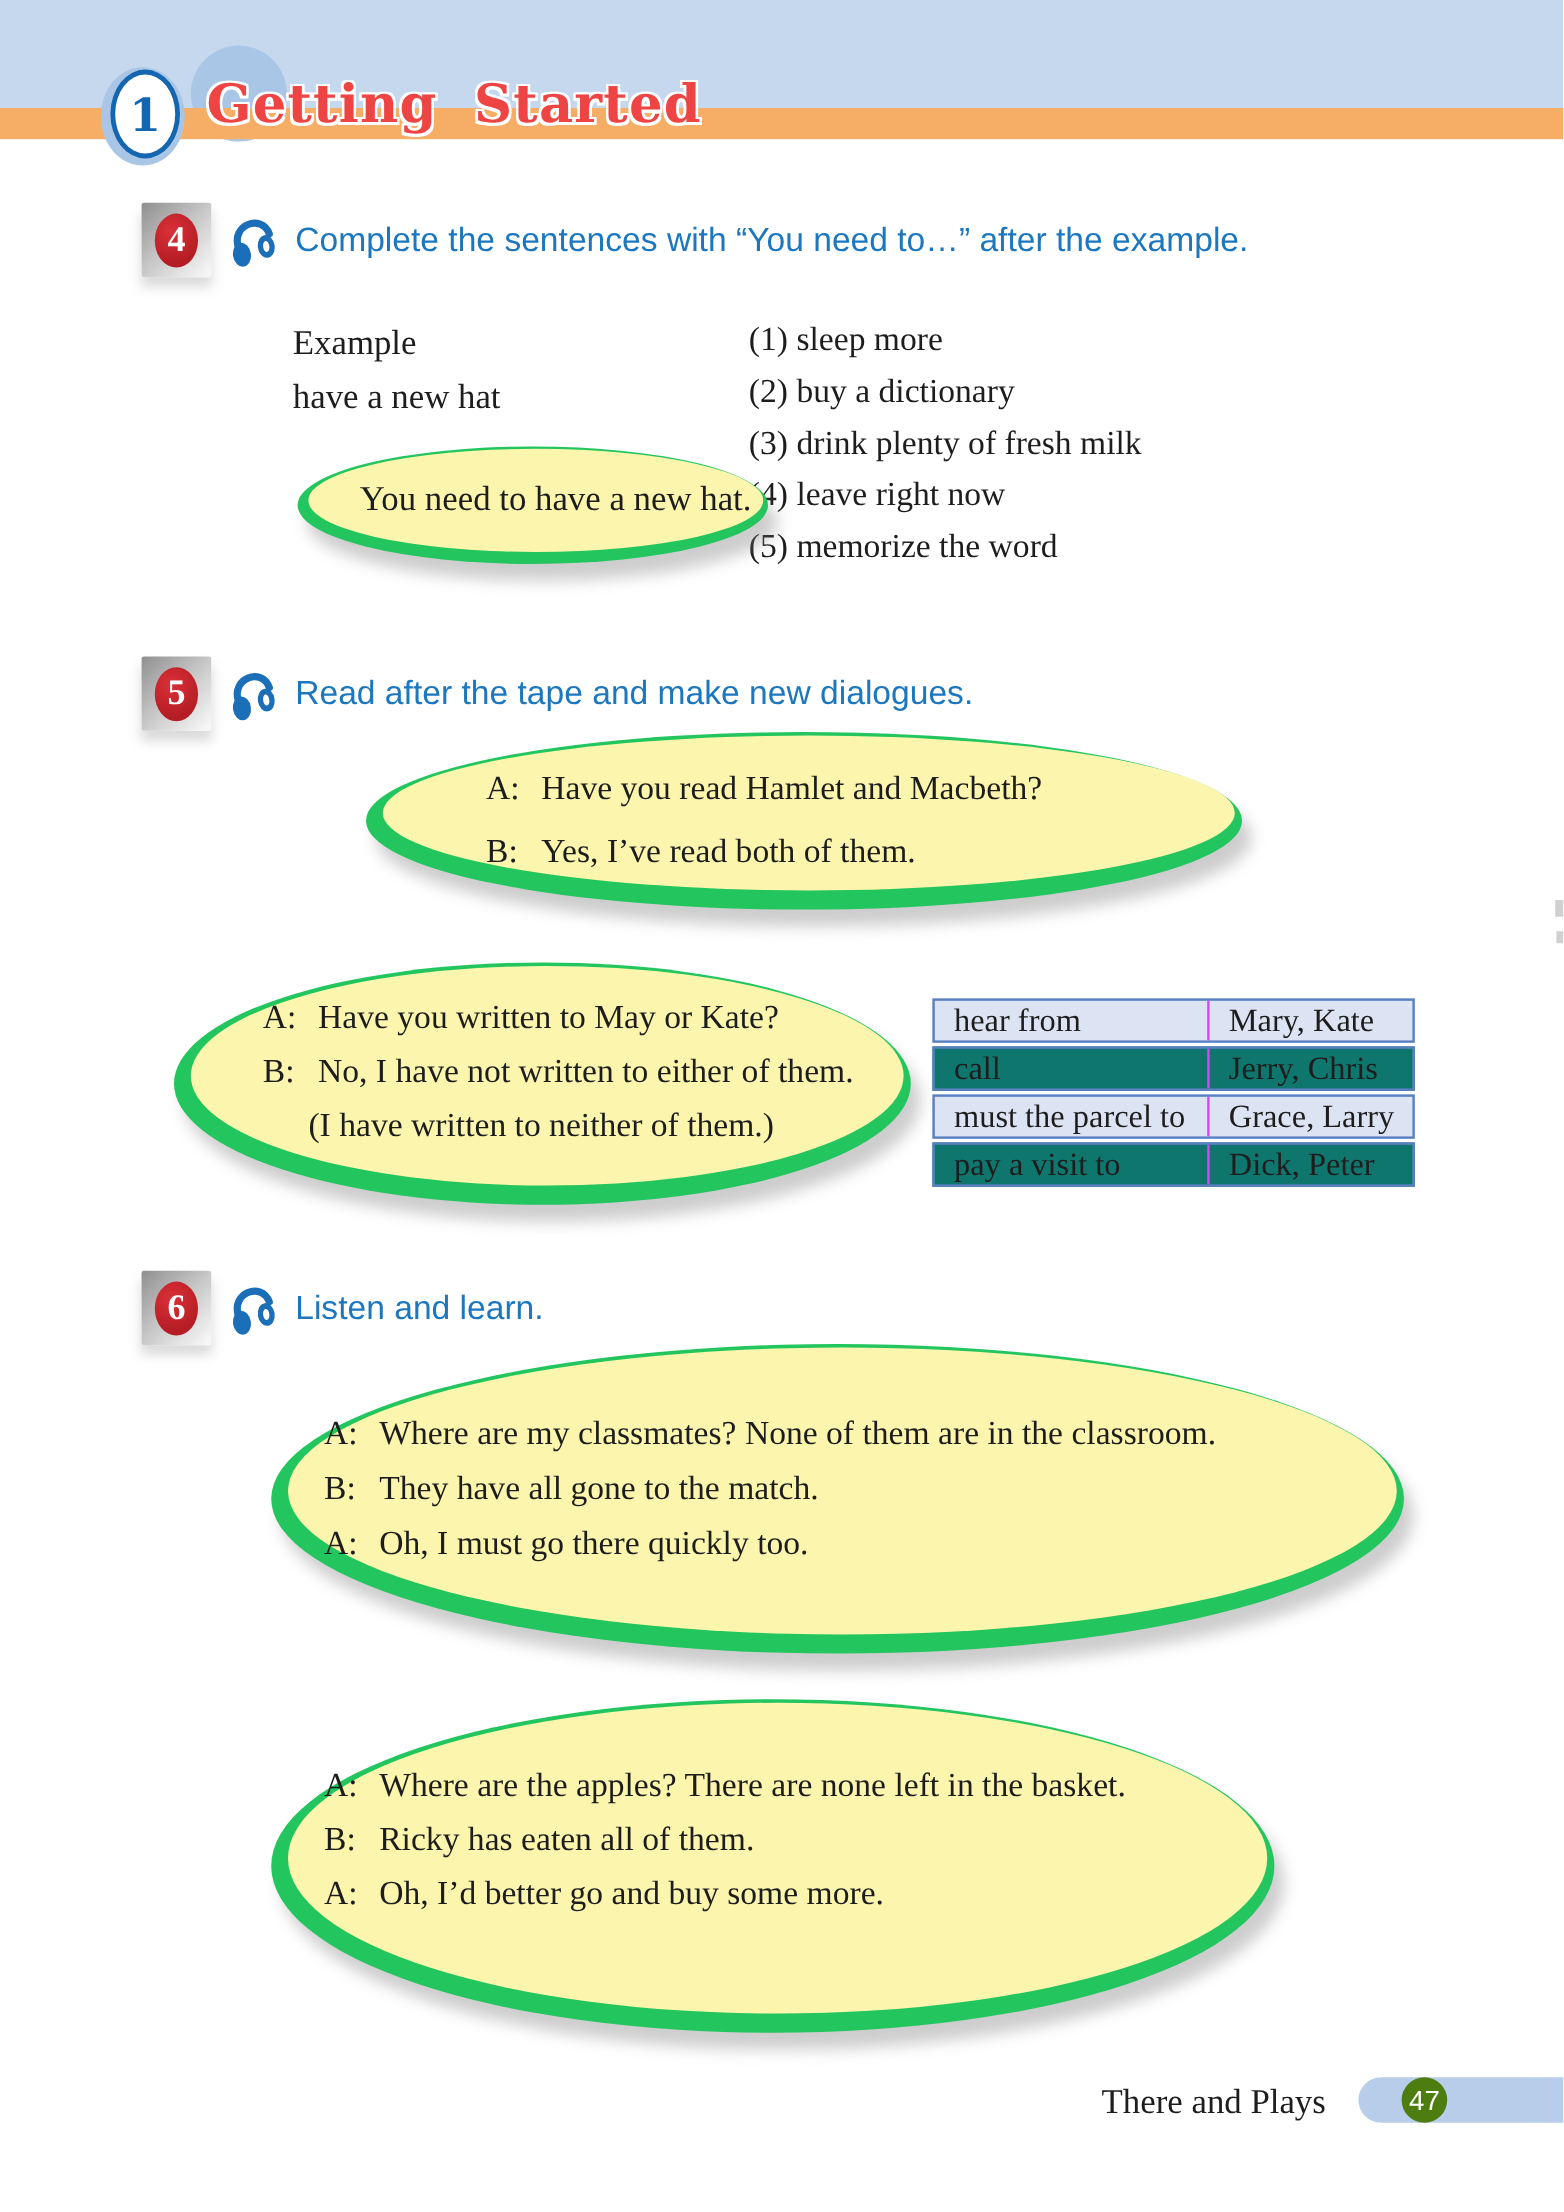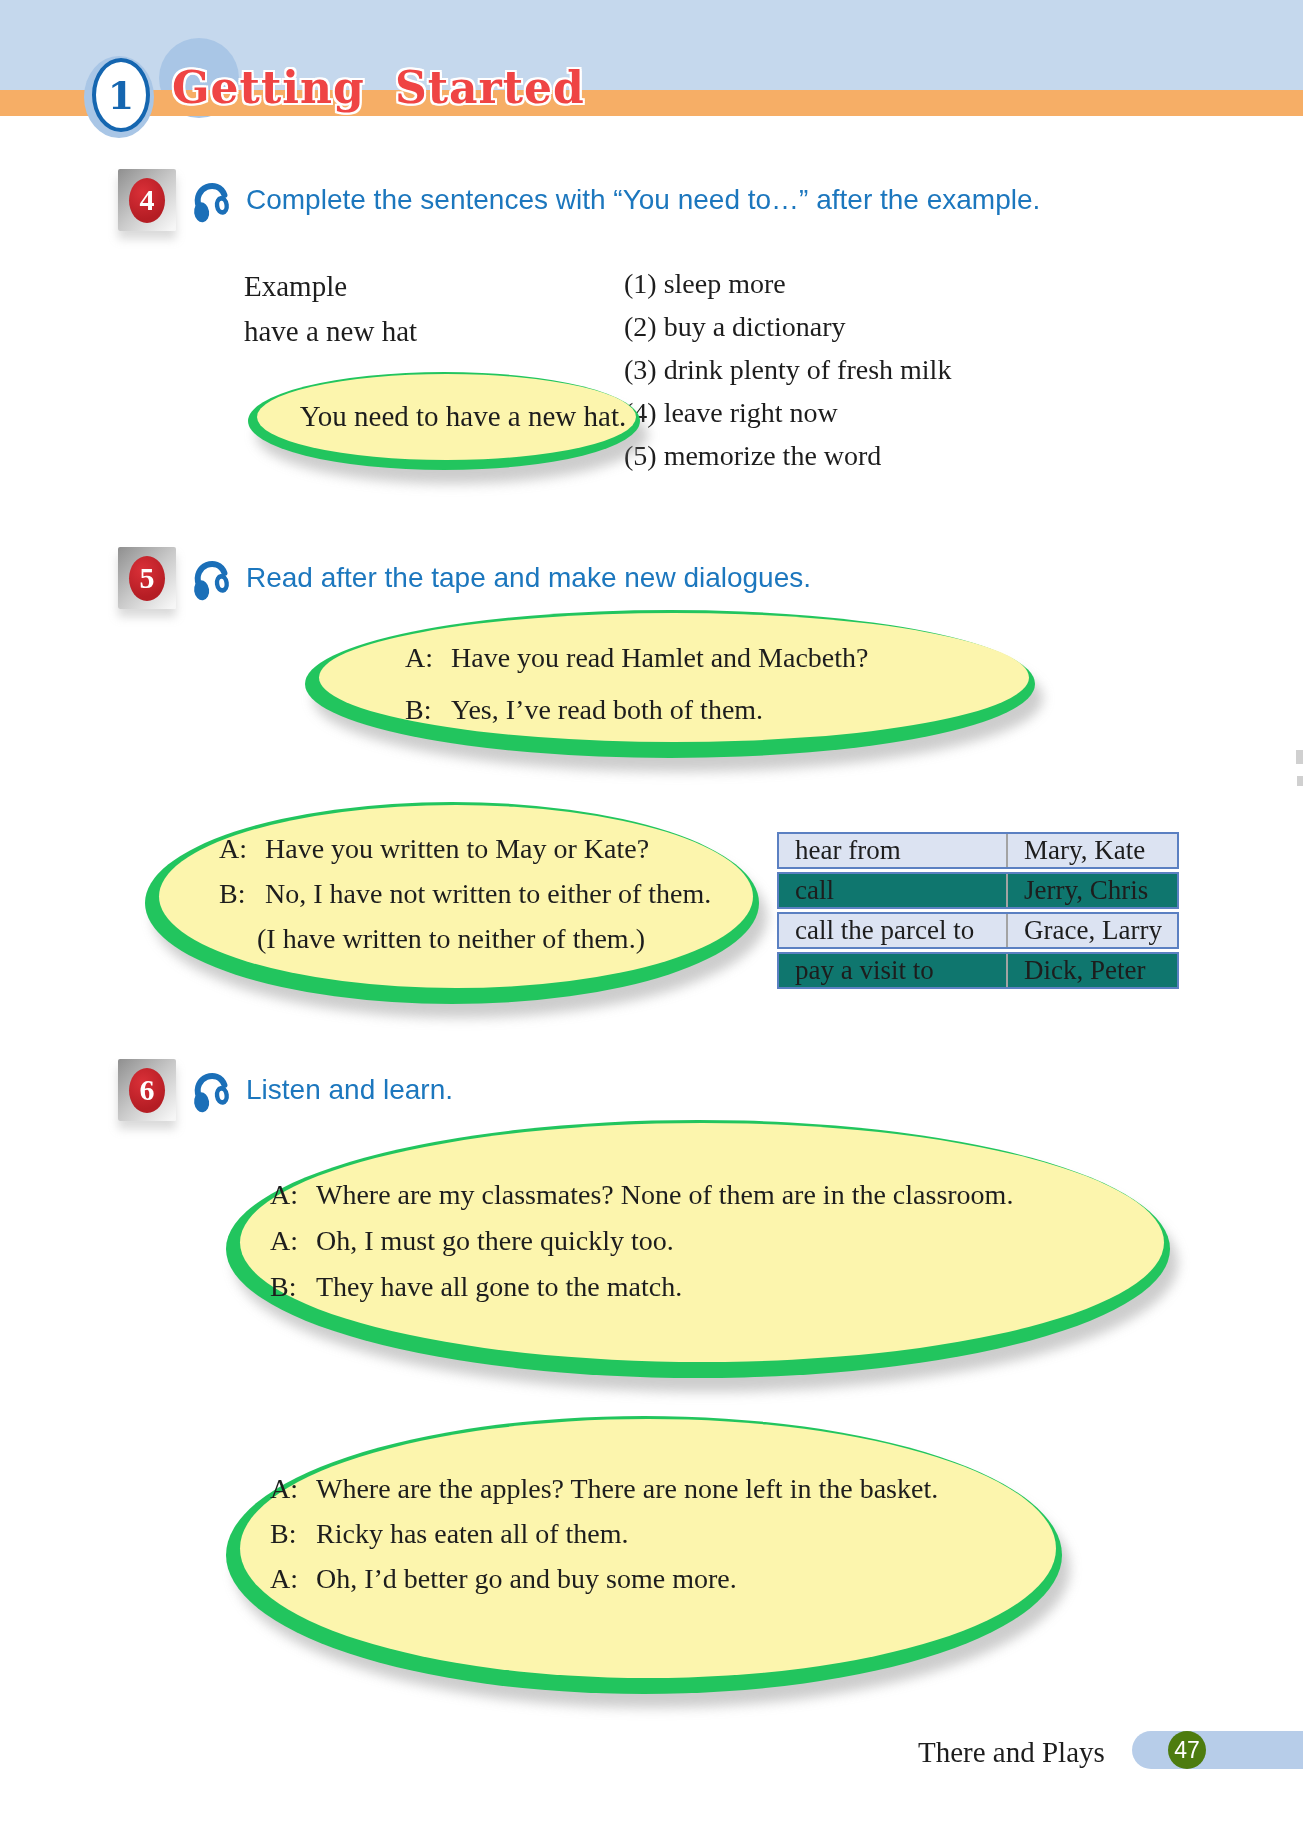--- a/index.html
+++ b/index.html
@@ -51,21 +51,21 @@
   .dlg{position:absolute;font-size:28px;white-space:nowrap;}
   .dline .spk{display:inline-block;width:46px;}
   .dline.cont{padding-left:38px;}
 
   
   .ptable{position:absolute;left:777px;top:832px;width:402px;z-index:6;}
   .trow{display:flex;height:37px;margin-bottom:3px;border:2px solid #5b80c2;box-sizing:border-box;
         background:#0f766e;font-size:27px;}
   .trow.alt{background:#dce3f2;}
   .tcell{display:flex;align-items:center;box-sizing:border-box;padding-left:16px;}
-  .tcell.tleft{flex:0 0 229px;border-right:2px solid #a3a3a3;}
+  .tcell.tleft{flex:0 0 229px;border-right:2px solid #d946ef;}
 
   
   .footer-title{position:absolute;left:918px;top:1736px;font-size:29px;}
   .page-pill{position:absolute;left:1132px;top:1731px;width:171px;height:38px;background:#b7cde9;
              border-radius:19px 0 0 19px;}
   .page-circle{position:absolute;left:36px;top:0;width:38px;height:38px;border-radius:50%;background:#4d7c0f;
                display:flex;align-items:center;justify-content:center;
                font-family:"Liberation Sans",sans-serif;font-size:23px;color:#ffffff;}
 
   
@@ -153,21 +153,21 @@
   <div class="ptable">
     <div class="trow alt">
       <div class="tcell tleft">hear from</div>
       <div class="tcell">Mary, Kate</div>
     </div>
     <div class="trow">
       <div class="tcell tleft">call</div>
       <div class="tcell">Jerry, Chris</div>
     </div>
     <div class="trow alt">
-      <div class="tcell tleft">call the parcel to</div>
+      <div class="tcell tleft">must the parcel to</div>
       <div class="tcell">Grace, Larry</div>
     </div>
     <div class="trow">
       <div class="tcell tleft">pay a visit to</div>
       <div class="tcell">Dick, Peter</div>
     </div>
   </div>
 
   <div class="ex-header" style="top:1058px">
     <div class="marker">
@@ -181,22 +181,22 @@
       <ellipse cx="30" cy="30" rx="7" ry="9.5" fill="#1b6fb8"></ellipse>
       <ellipse cx="30" cy="30" rx="2.6" ry="4.6" fill="#ffffff"></ellipse>
     </svg>
     <div class="instr">Listen and learn.</div>
   </div>
 
   <div class="oval" style="left:226px;top:1120px;width:944px;height:258px;">
     <div class="fill"></div>
     <div class="dlg" style="left:44px;top:52px;line-height:46px;">
       <div class="dline"><span class="spk">A:</span><span>Where are my classmates? None of them are in the classroom.</span></div>
+      <div class="dline"><span class="spk">B:</span><span>They have all gone to the match.</span></div>
       <div class="dline"><span class="spk">A:</span><span>Oh, I must go there quickly too.</span></div>
-      <div class="dline"><span class="spk">B:</span><span>They have all gone to the match.</span></div>
     </div>
   </div>
 
   <div class="oval" style="left:226px;top:1416px;width:836px;height:278px;">
     <div class="fill"></div>
     <div class="dlg" style="left:44px;top:50px;line-height:45px;">
       <div class="dline"><span class="spk">A:</span><span>Where are the apples? There are none left in the basket.</span></div>
       <div class="dline"><span class="spk">B:</span><span>Ricky has eaten all of them.</span></div>
       <div class="dline"><span class="spk">A:</span><span>Oh, I’d better go and buy some more.</span></div>
     </div>

